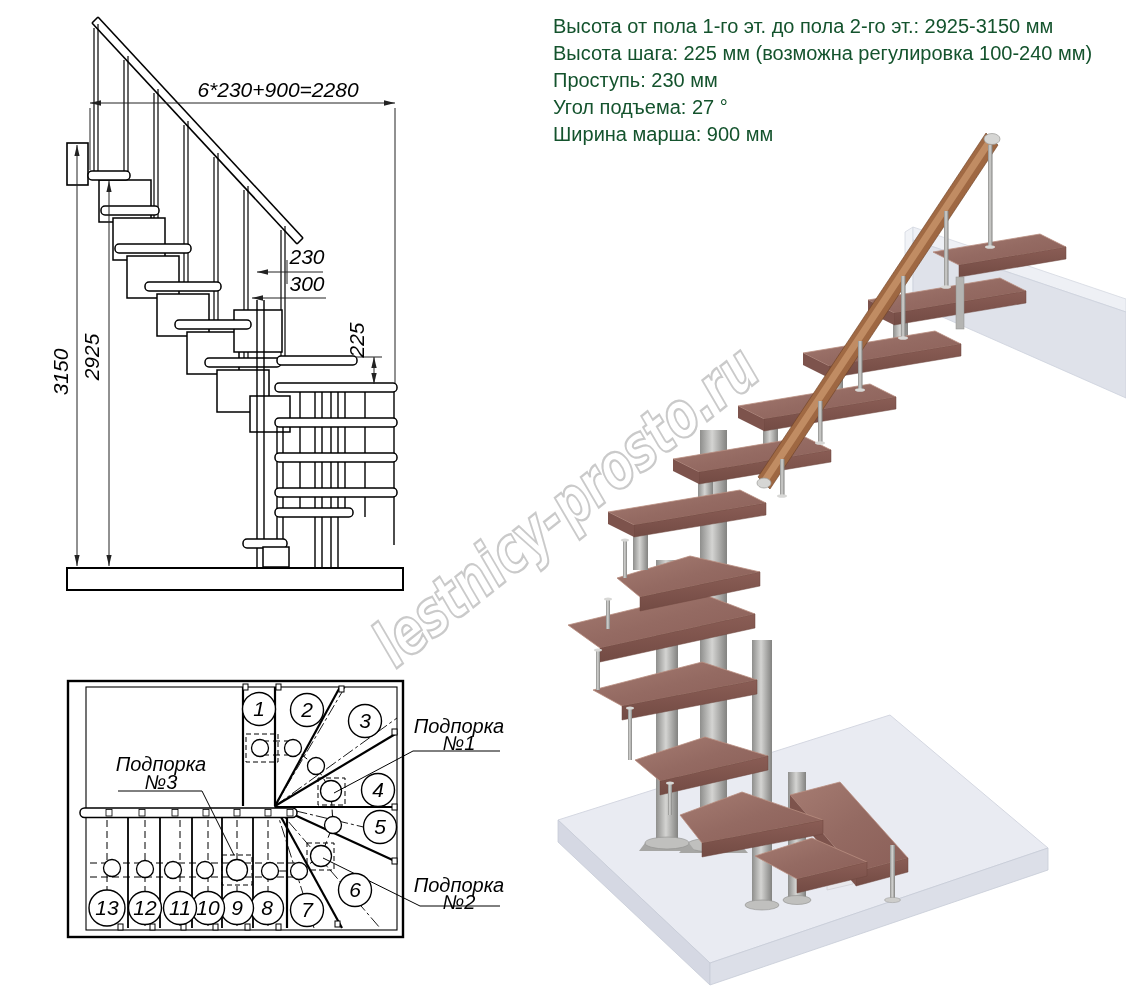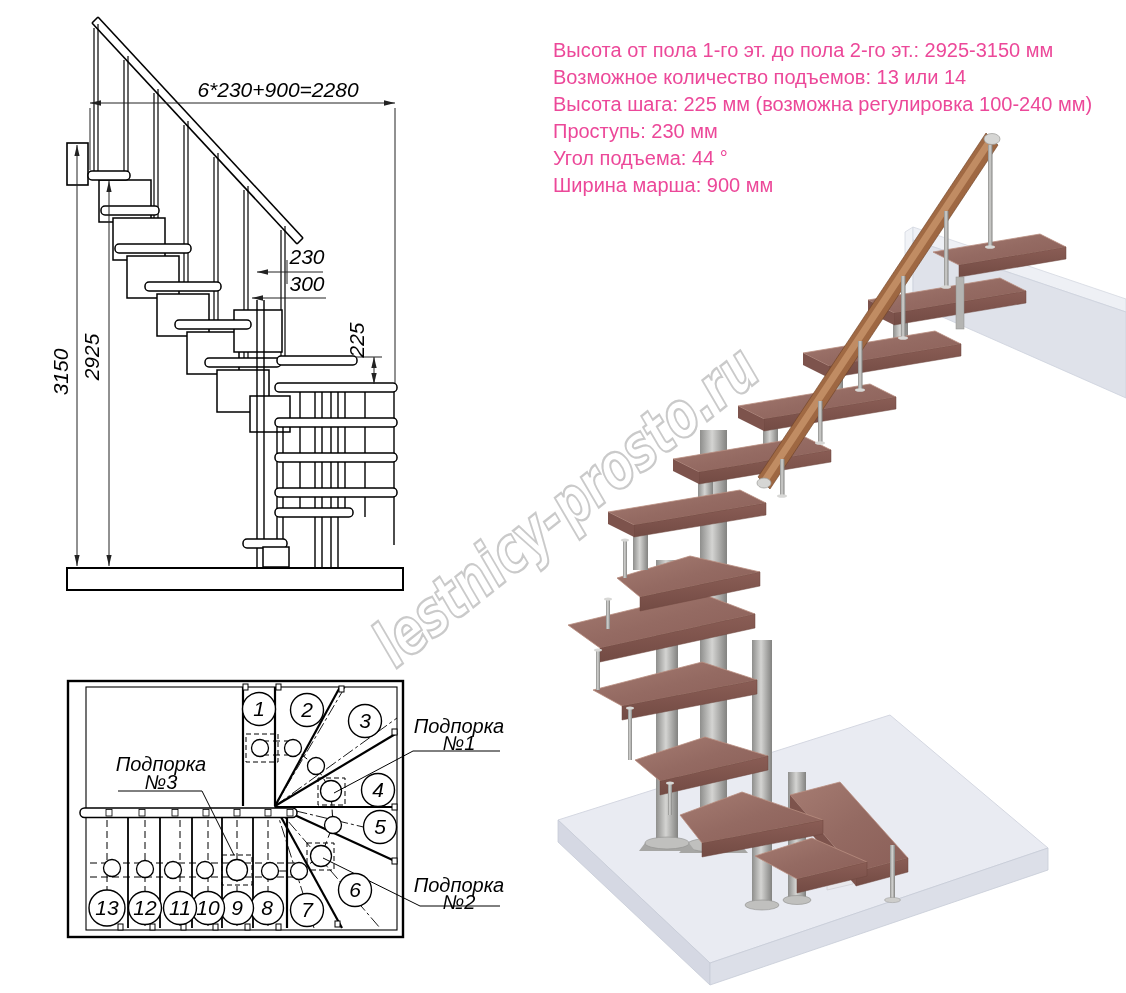--- a/index.html
+++ b/index.html
@@ -1,20 +1,20 @@
 <!DOCTYPE html>
 <html><head>
 <meta charset="utf-8">
 <style>
   html,body{margin:0;padding:0;background:#fff;}
   .stage{position:relative;width:1126px;height:993px;background:#fff;overflow:hidden;
          font-family:"Liberation Sans",sans-serif;}
   .stage svg{position:absolute;left:0;top:0;}
-  .specs{position:absolute;left:553px;top:13px;width:560px;color:#ec4899;
-         font-size:20px;line-height:27px;white-space:nowrap;margin-top:24px;}
+  .specs{position:absolute;left:553px;top:13px;width:560px;color:#14532d;
+         font-size:20px;line-height:27px;white-space:nowrap;}
   .dim-text{font-style:italic;font-size:21px;fill:#000;}
   .plan-label{font-style:italic;font-size:20px;fill:#000;}
   .step-num{font-style:italic;font-size:21px;fill:#000;}
   .wm{font-family:"DejaVu Sans","Liberation Sans",sans-serif;font-weight:bold;font-style:italic;}
 </style>
 </head>
 <body>
 
 <div class="stage">
 
@@ -410,20 +410,19 @@
       <text class="plan-label" x="161" y="789" text-anchor="middle">№3</text>
     </g>
   </svg>
 
   <svg width="1126" height="993" viewBox="0 0 1126 993">
     <text class="wm" x="565" y="528" text-anchor="middle" font-size="64" textLength="470" lengthAdjust="spacingAndGlyphs" transform="rotate(-38.5 565 505)" fill="none" stroke="#c8c8c8" stroke-width="2.4" opacity="0.95">lestnicy-prosto.ru</text>
   </svg>
 
   <div class="specs">
     <div>Высота от пола 1-го эт. до пола 2-го эт.: 2925-3150 мм</div>
-    <div>Возможное количество подъемов: 13 или 14</div>
     <div>Высота шага: 225 мм (возможна регулировка 100-240 мм)</div>
     <div>Проступь: 230 мм</div>
-    <div>Угол подъема: 44 °</div>
+    <div>Угол подъема: 27 °</div>
     <div>Ширина марша: 900 мм</div>
   </div>
 
 </div>
 
 </body></html>

